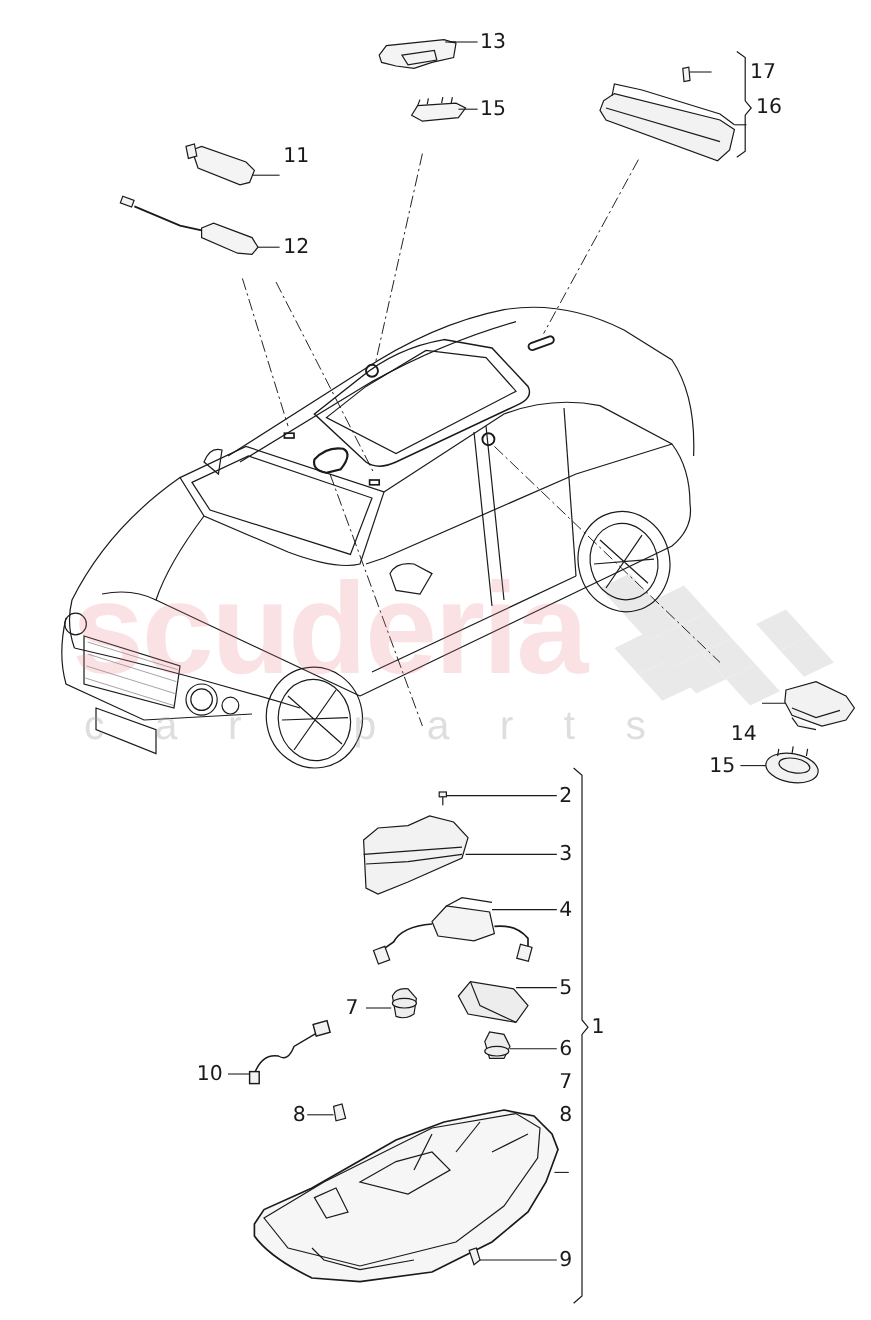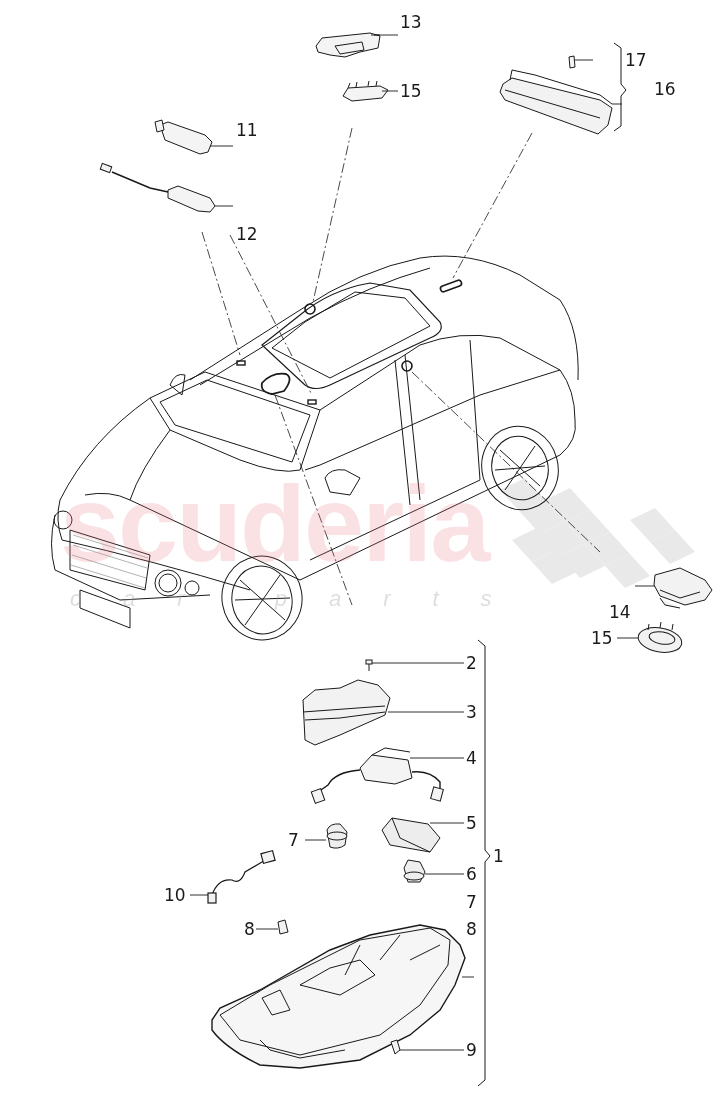--- a/index.html
+++ b/index.html
@@ -4,23 +4,23 @@
 <style>
   html, body { margin: 0; padding: 0; background: #ffffff; }
   body { width: 726px; height: 1100px; position: relative; overflow: hidden;
          font-family: "DejaVu Sans", sans-serif; }
   #canvas { position: absolute; left: 0; top: 0; width: 726px; height: 1100px; }
   .callout { position: absolute; font-size: 17px; color: #1a1a1a; line-height: 1;
              font-family: "DejaVu Sans", sans-serif; cursor: pointer; }
   .wm-main { position: absolute; left: 60px; top: 470px; font-size: 108px; font-weight: bold;
              color: rgba(230,120,130,0.22); letter-spacing: -2px;
              font-family: "Liberation Sans", sans-serif; line-height: 1; text-align: right; }
-  .wm-sub { position: absolute; left: 70px; top: 588px; font-size: 22px;
+  .wm-sub { position: absolute; left: 70px; top: 588px; font-size: 34px;
             color: rgba(160,160,160,0.35); letter-spacing: 42px;
-            font-family: "Liberation Sans", sans-serif; line-height: 1; font-style: italic; }
+            font-family: "Liberation Sans", sans-serif; line-height: 1; }
 </style>
 </head>
 <body>
 
 <svg id="canvas" viewBox="0 0 726 1100" xmlns="http://www.w3.org/2000/svg">
 
   <g fill="#d8d8d8" opacity="0.55">
     <polygon points="500,490 525,478 545,500 520,512"></polygon>
     <polygon points="545,500 570,488 590,510 565,522"></polygon>
     <polygon points="520,512 545,500 565,522 540,534"></polygon>
@@ -208,26 +208,26 @@
 
   <g fill="none" stroke="#1a1a1a" stroke-width="1">
     <path d="M614,43 L621,48 L621,84 L626,90 L621,96 L621,126 L614,131"></path>
     <path d="M478,640 L485,646 L485,850 L490,856 L485,862 L485,1080 L478,1086"></path>
   </g>
 </svg>
 
 <div class="wm-main">scuderia</div>
 <div class="wm-sub">car parts</div>
 
-<div class="callout" style="left:400px;top:14px;">13</div>
+<div class="callout" style="left:400px;top:27px;">13</div>
 <div class="callout" style="left:400px;top:83px;">15</div>
 <div class="callout" style="left:597px;top:52px;margin-left:28px;">17</div>
-<div class="callout" style="left:630px;top:81px;margin-left:24px;">16</div>
+<div class="callout" style="left:630px;top:81px;">16</div>
 <div class="callout" style="left:236px;top:122px;">11</div>
-<div class="callout" style="left:236px;top:198px;margin-top:28px;">12</div>
+<div class="callout" style="left:236px;top:198px;">12</div>
 <div class="callout" style="left:609px;top:604px;">14</div>
 <div class="callout" style="left:591px;top:630px;">15</div>
 <div class="callout" style="left:466px;top:655px;">2</div>
 <div class="callout" style="left:466px;top:704px;">3</div>
 <div class="callout" style="left:466px;top:750px;">4</div>
 <div class="callout" style="left:466px;top:815px;">5</div>
 <div class="callout" style="left:288px;top:832px;">7</div>
 <div class="callout" style="left:493px;top:848px;">1</div>
 <div class="callout" style="left:466px;top:866px;">6</div>
 <div class="callout" style="left:164px;top:887px;text-align:right;">10</div>

